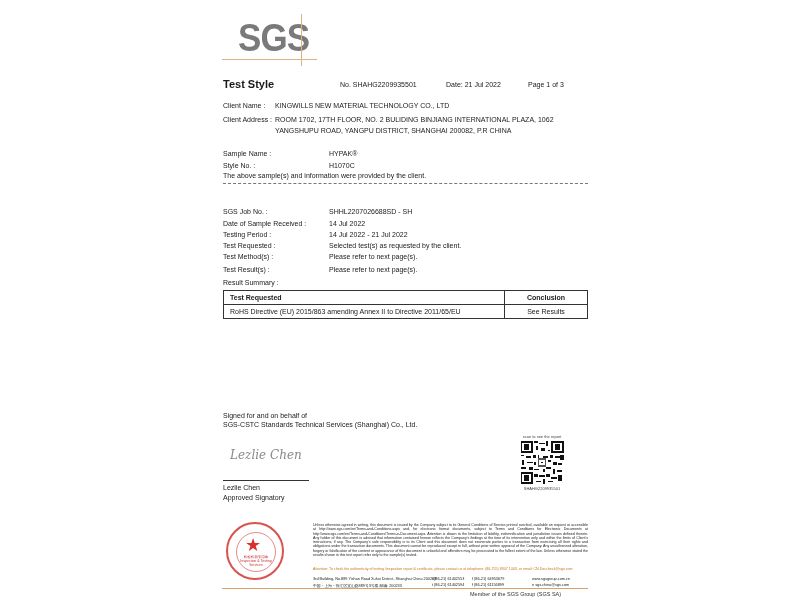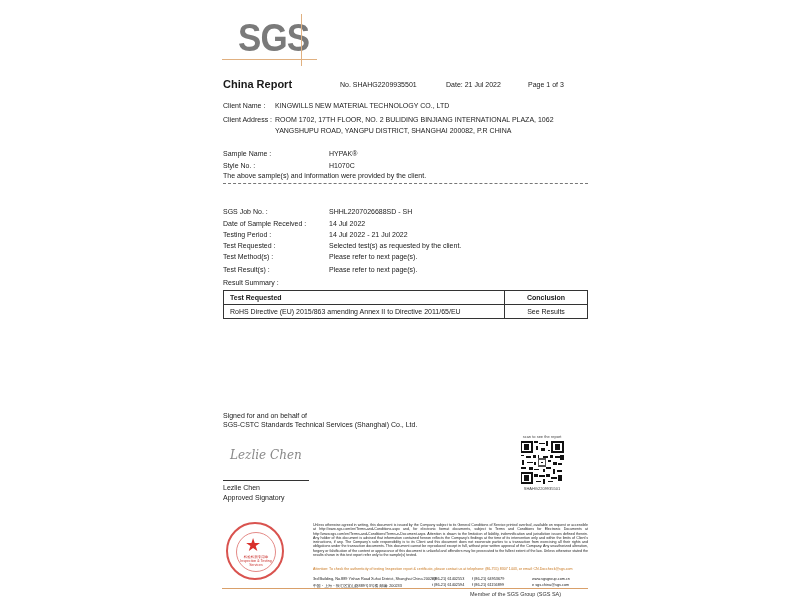--- a/index.html
+++ b/index.html
@@ -32,21 +32,21 @@
   .footer-line { left:222px; top:588px; width:366px; height:1px; background:#d9a06a; }
   .member { left:470px; top:591px; font-size:5.5px; color:#333; }
 </style>
 </head>
 <body>
 
 <div class="abs logo">SGS</div>
 <div class="abs logo-hline"></div>
 <div class="abs logo-vline"></div>
 
-<div class="abs title">China Report</div>
+<div class="abs title">Test Style</div>
 <div class="abs hdr" style="left:340px;">No. SHAHG2209935501</div>
 <div class="abs hdr" style="left:446px;">Date: 21 Jul 2022</div>
 <div class="abs hdr" style="left:528px;">Page 1 of 3</div>
 
 <div class="abs sm" style="left:223px; top:101px;">Client Name :</div>
 <div class="abs sm" style="left:275px; top:101px;">KINGWILLS NEW MATERIAL TECHNOLOGY CO., LTD</div>
 <div class="abs sm" style="left:223px; top:115px;">Client Address :</div>
 <div class="abs sm" style="left:275px; top:115px;">ROOM 1702, 17TH FLOOR, NO. 2 BULIDING BINJIANG INTERNATIONAL PLAZA, 1062</div>
 <div class="abs sm" style="left:275px; top:126px;">YANGSHUPU ROAD, YANGPU DISTRICT, SHANGHAI 200082, P.R CHINA</div>
 

